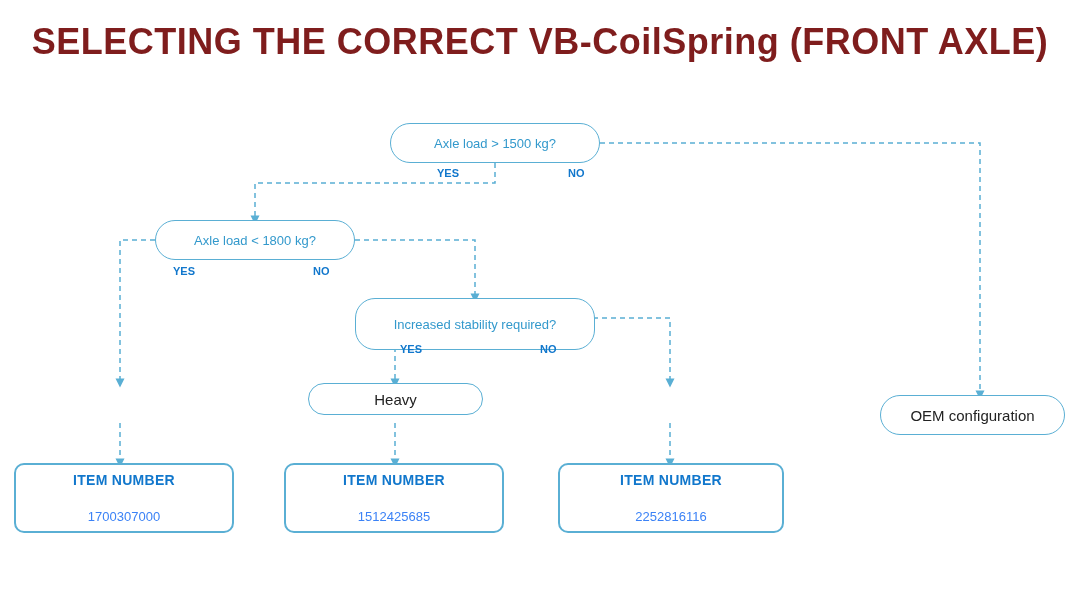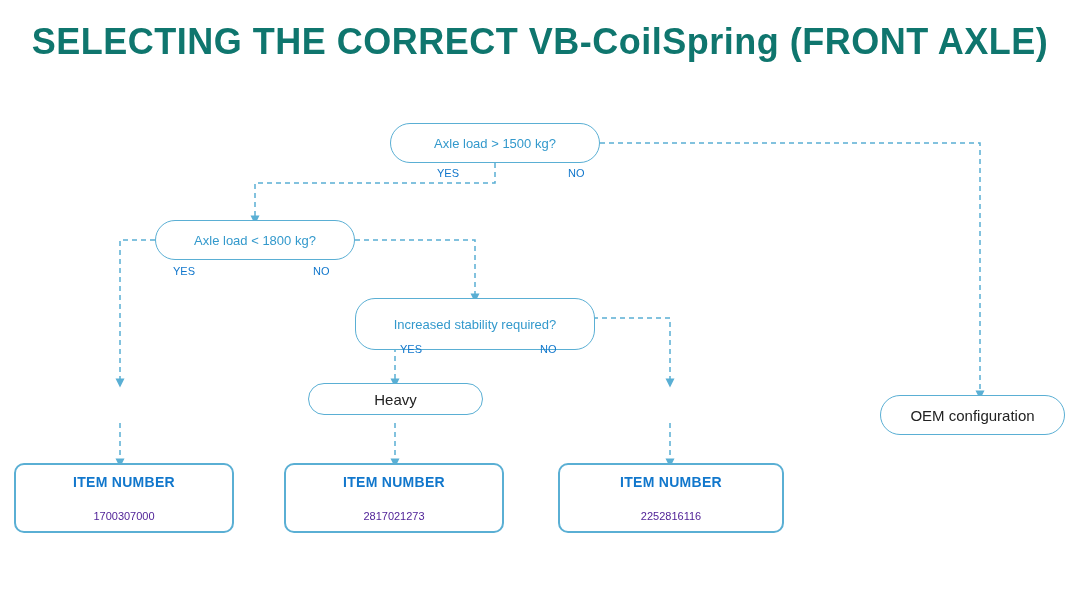--- a/index.html
+++ b/index.html
@@ -14,21 +14,21 @@
     .page {
       width: 1080px;
       height: 608px;
       background: #fff;
       position: relative;
     }
 
     .title {
       font-size: 36px;
       font-weight: 900;
-      color: #0f766e;
+      color: #7f1d1d;
       text-align: center;
       padding: 22px 20px 0 20px;
       letter-spacing: 0.5px;
       line-height: 1.1;
     }
 
     .diagram {
       position: absolute;
       top: 105px;
       left: 0;
@@ -81,30 +81,30 @@
 
     .item-box .item-label {
       font-size: 14px;
       font-weight: 900;
       color: #1177cc;
       letter-spacing: 0.3px;
       line-height: 1.2;
     }
 
     .item-box .item-number {
+      font-size: 13px;
+      color: #3b82f6;
+      margin-top: 20px;
+    }
+
+    
+    .yn-label {
+      position: absolute;
       font-size: 11px;
-      color: #4c1d95;
-      margin-top: 20px;
-    }
-
-    
-    .yn-label {
-      position: absolute;
-      font-size: 11px;
-      font-weight: 400;
+      font-weight: 700;
       color: #1177cc;
       text-align: right;
     }
 
     
     .lines-svg {
       position: absolute;
       top: 0;
       left: 0;
       width: 1080px;
@@ -190,21 +190,21 @@
       <span>OEM configuration</span>
     </div>
 
     <div class="item-box" style="left:14px; top:358px; width:220px; height:70px;">
       <span class="item-label">ITEM NUMBER</span>
       <span class="item-number">1700307000</span>
     </div>
 
     <div class="item-box" style="left:284px; top:358px; width:220px; height:70px;">
       <span class="item-label">ITEM NUMBER</span>
-      <span class="item-number">2817021273</span>
+      <span class="item-number">1512425685</span>
     </div>
 
     <div class="item-box" style="left:558px; top:358px; width:226px; height:70px;">
       <span class="item-label">ITEM NUMBER</span>
       <span class="item-number">2252816116</span>
     </div>
 
   </div>
 </div>
 

